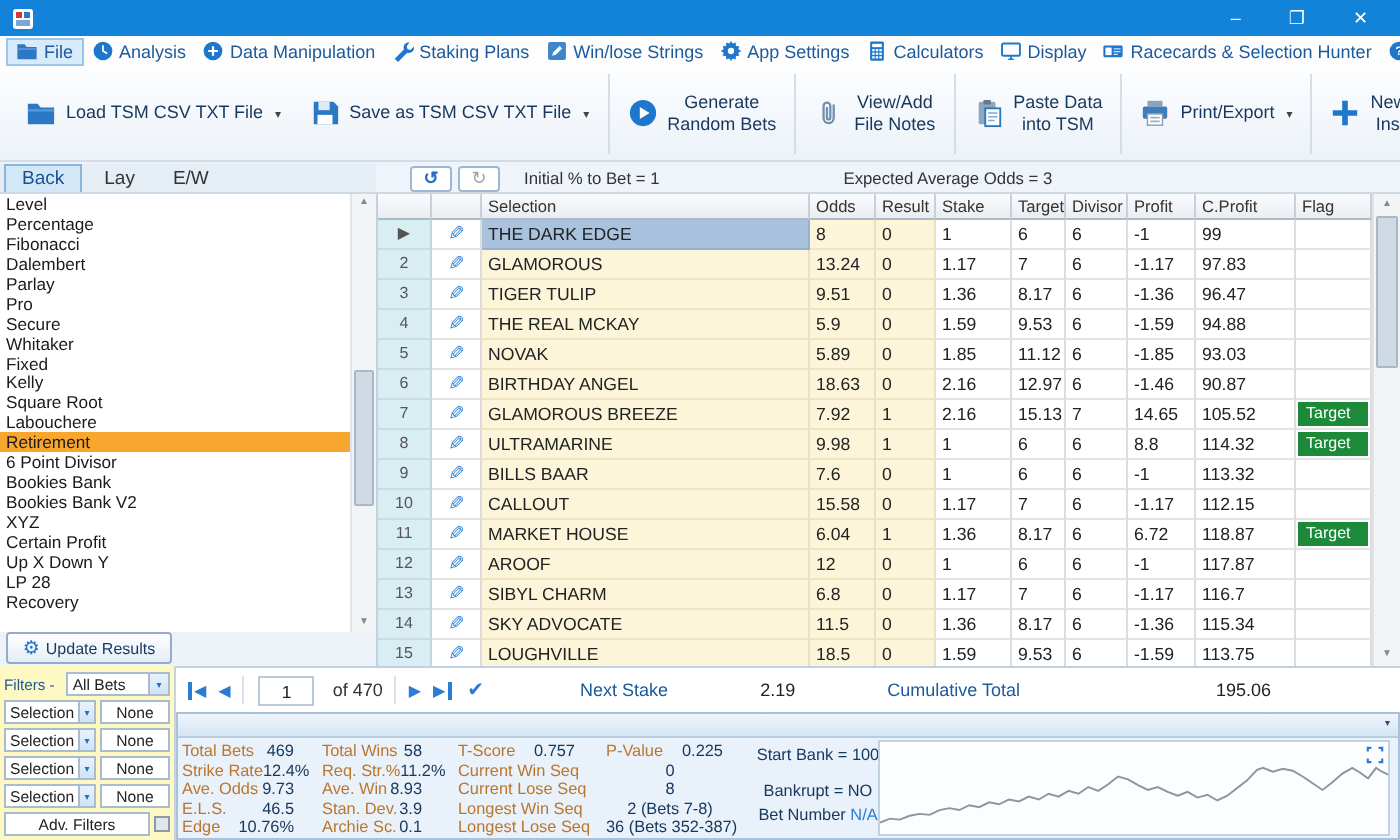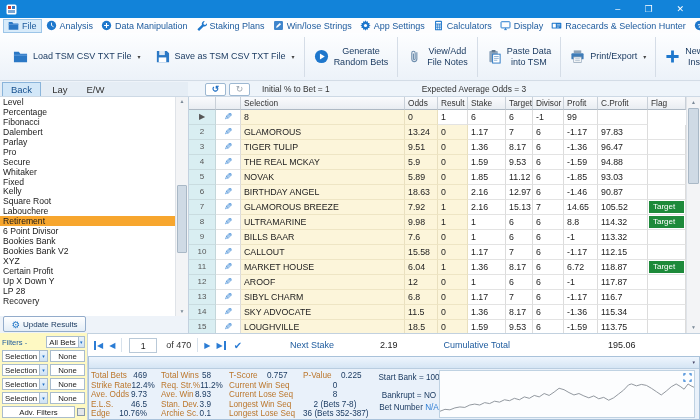--- a/index.html
+++ b/index.html
@@ -396,21 +396,21 @@
   <span class="thumb" style="top:88px;height:68px"></span>
 </div>
 <div class="update">
   <span class="g">⚙</span>
   <span>Update Results</span>
 </div>
 
 <div class="filters">
   <div class="frow">
     <span class="flab">Filters -</span>
-    <div class="box" style="flex:1;margin-left:18px">
+    <div class="box" style="flex:1;margin-left:5px">
       <span class="v">All Bets</span>
       <span class="d">▾</span>
     </div>
   </div>
   <div id="selrows">
       <div class="frow">
         <div class="box selbtn">
           <span class="v">Selection</span>
           <span class="d">▾</span>
         </div>
@@ -455,20 +455,21 @@
     <div class="th">Target</div>
     <div class="th">Divisor</div>
     <div class="th">Profit</div>
     <div class="th">C.Profit</div>
     <div class="th">Flag</div>
   </div>
   <div id="tbody">
       <div class="trow grid-cols sel">
         <div class="c rownum">▶</div>
         <div class="c pencilc"><span class="pen">✎</span></div>
+        <div class="c cream selcell">THE DARK EDGE</div>
         <div class="c cream">8</div>
         <div class="c cream">0</div>
         <div class="c">1</div>
         <div class="c">6</div>
         <div class="c">6</div>
         <div class="c">-1</div>
         <div class="c">99</div>
         <div class="c flagc"></div>
       </div>
       <div class="trow grid-cols">

